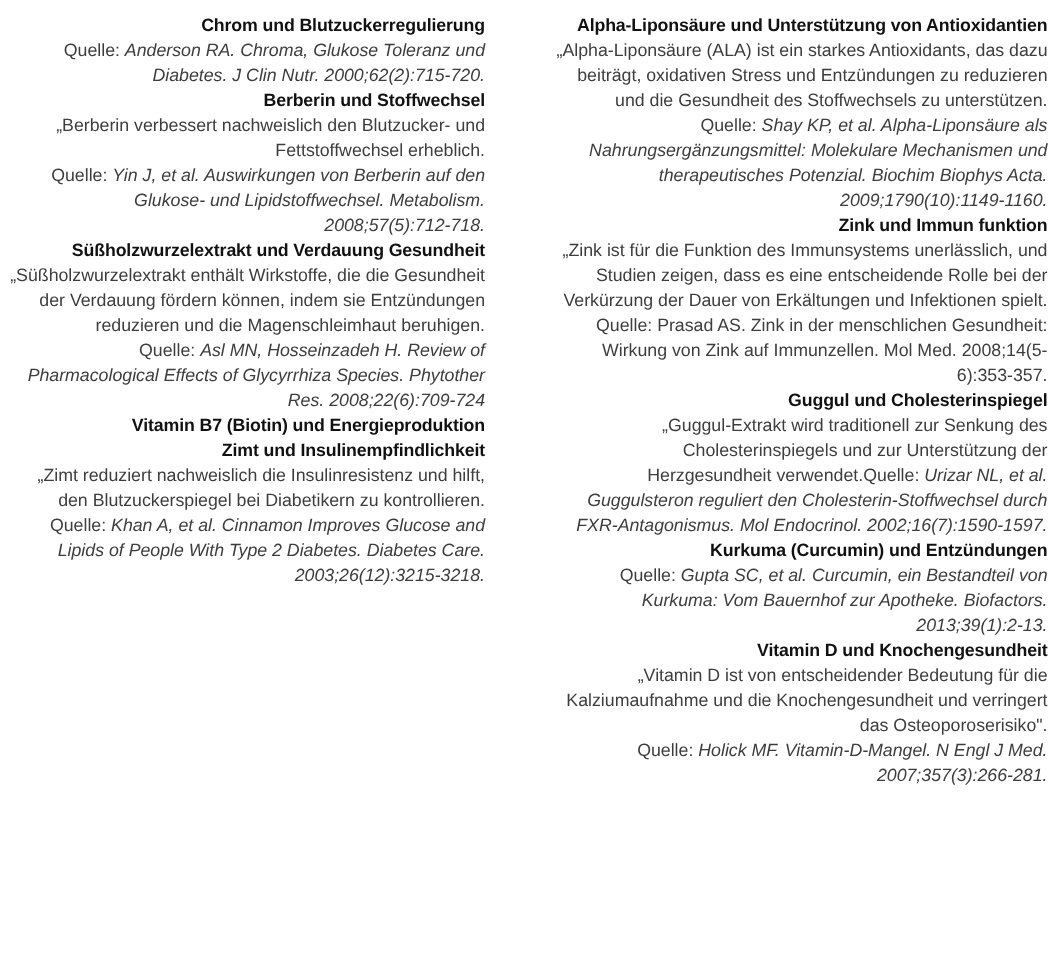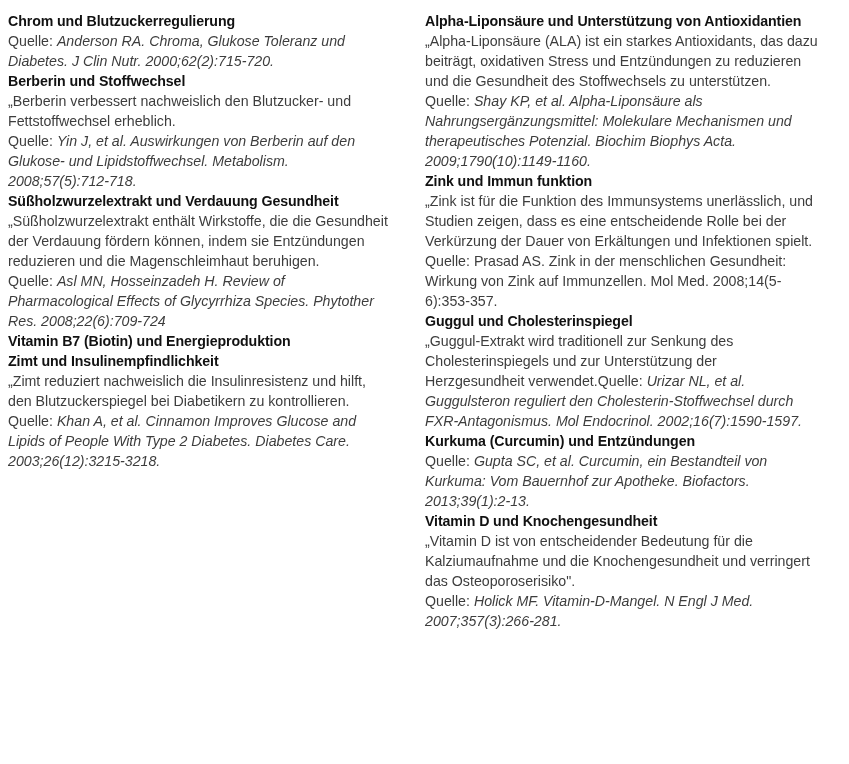--- a/index.html
+++ b/index.html
@@ -13,23 +13,24 @@
       overflow: hidden;
       font-family: "Liberation Sans", "DejaVu Sans", sans-serif;
       font-size: 14.2px;
       line-height: 20px;
       color: #3d3d3d;
       position: relative;
     }
     .col {
       position: absolute;
       top: 11px;
+      text-align: right;
     }
     .col-left { left: 8px; width: 380px; }
-    .col-right { left: 425px; width: 395px; }
+    .col-right { left: 443px; width: 395px; }
     .entry { margin: 0; }
     .entry h3 {
       margin: 0;
       font-size: 14.2px;
       line-height: 20px;
       font-weight: bold;
       color: #111111;
       letter-spacing: -0.1px;
     }
     .entry p {

